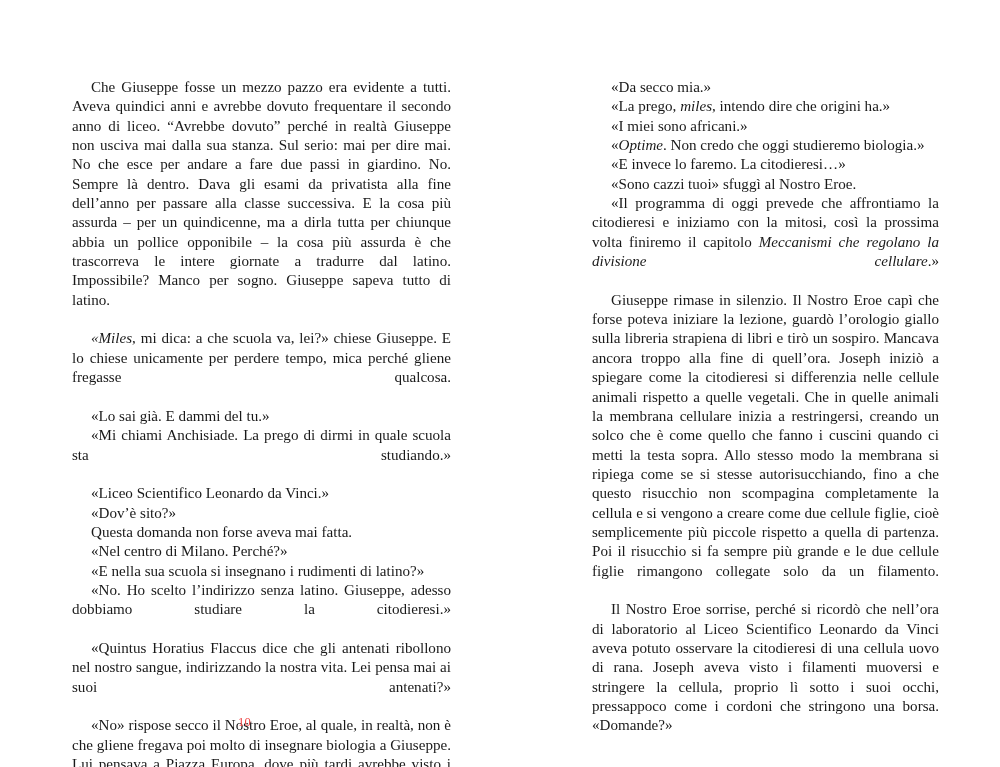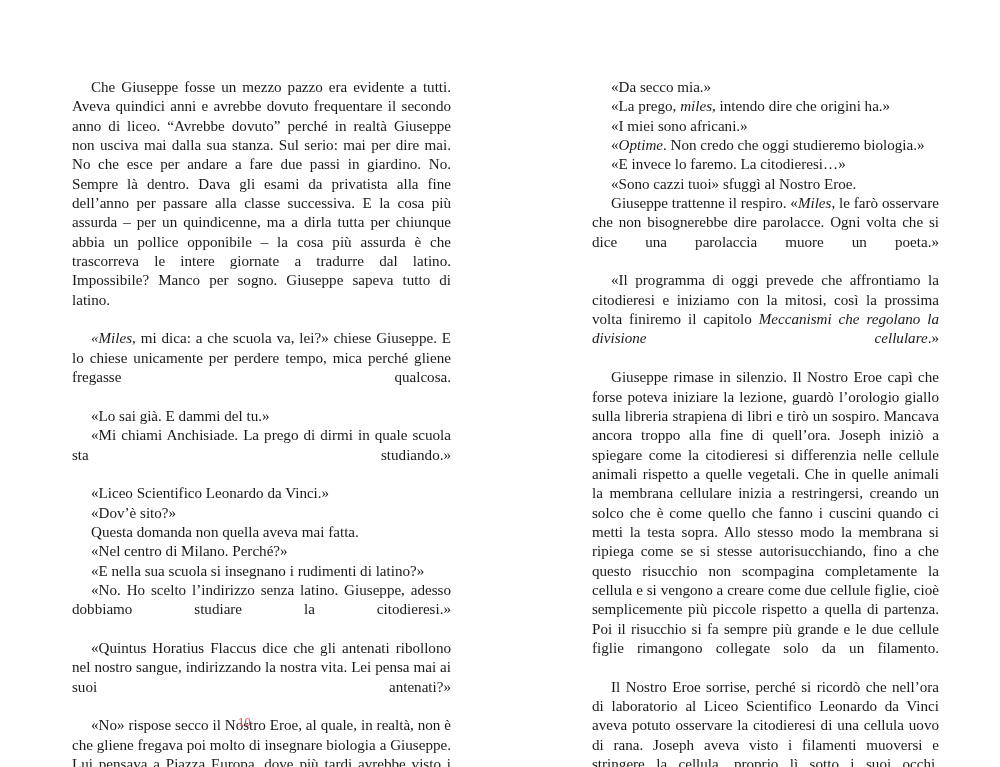--- a/index.html
+++ b/index.html
@@ -85,21 +85,21 @@
       <p class="para"><i>«Miles</i><span>, mi dica: a che scuola va, lei?» chiese Giuseppe. E lo chiese unicamente per perdere tempo, mica perché gliene fregasse qualcosa.</span></p>
 
       <p class="para flush">«Lo sai già. E dammi del tu.»</p>
 
       <p class="para">«Mi chiami Anchisiade. La prego di dirmi in quale scuola sta studiando.»</p>
 
       <p class="para flush">«Liceo Scientifico Leonardo da Vinci.»</p>
 
       <p class="para flush">«Dov’è sito?»</p>
 
-      <p class="para flush">Questa domanda non quella aveva mai fatta.</p>
+      <p class="para flush">Questa domanda non forse aveva mai fatta.</p>
 
       <p class="para flush">«Nel centro di Milano. Perché?»</p>
 
       <p class="para flush">«E nella sua scuola si insegnano i rudimenti di latino?»</p>
 
       <p class="para">«No. Ho scelto l’indirizzo senza latino. Giuseppe, adesso dobbiamo studiare la citodieresi.»</p>
 
       <p class="para">«Quintus Horatius Flaccus dice che gli antenati ribollono nel nostro sangue, indirizzando la nostra vita. Lei pensa mai ai suoi antenati?»</p>
 
       <p class="para">«No» rispose secco il Nostro Eroe, al quale, in realtà, non è che gliene fregava poi molto di insegnare biologia a Giuseppe. Lui pensava a Piazza Europa, dove più tardi avrebbe visto i suoi amici Argenti e Zorba che avevano una notizia bomba da dargli…</p>
@@ -117,21 +117,20 @@
 
       <p class="para flush">«I miei sono africani.»</p>
 
       <p class="para flush"><span>«</span><i>Optime</i><span>. Non credo che oggi studieremo biologia.»</span></p>
 
       <p class="para flush">«E invece lo faremo. La citodieresi…»</p>
 
 
       <p class="para flush">«Sono cazzi tuoi» sfuggì al Nostro Eroe.</p>
 
-      <p class="para"><span>Giuseppe trattenne il respiro. «</span><i>Miles</i><span>, le farò osservare che non bisognerebbe dire parolacce. Ogni volta che si dice una parolaccia muore un poeta.»</span></p>
 
       <p class="para"><span>«Il programma di oggi prevede che affrontiamo la citodieresi e iniziamo con la mitosi, così la prossima volta finiremo il capitolo </span><i>Meccanismi che regolano la divisione cellulare</i><span>.»</span></p>
 
       <p class="para">Giuseppe rimase in silenzio. Il Nostro Eroe capì che forse poteva iniziare la lezione, guardò l’orologio giallo sulla libreria strapiena di libri e tirò un sospiro. Mancava ancora troppo alla fine di quell’ora. Joseph iniziò a spiegare come la citodieresi si differenzia nelle cellule animali rispetto a quelle vegetali. Che in quelle animali la membrana cellulare inizia a restringersi, creando un solco che è come quello che fanno i cuscini quando ci metti la testa sopra. Allo stesso modo la membrana si ripiega come se si stesse autorisucchiando, fino a che questo risucchio non scompagina completamente la cellula e si vengono a creare come due cellule figlie, cioè semplicemente più piccole rispetto a quella di partenza. Poi il risucchio si fa sempre più grande e le due cellule figlie rimangono collegate solo da un filamento.</p>
 
       <p class="para">Il Nostro Eroe sorrise, perché si ricordò che nell’ora di laboratorio al Liceo Scientifico Leonardo da Vinci aveva potuto osservare la citodieresi di una cellula uovo di rana. Joseph aveva visto i filamenti muoversi e stringere la cellula, proprio lì sotto i suoi occhi, pressappoco come i cordoni che stringono una borsa. «Domande?»</p>
 
     </div>
 
   </div>

